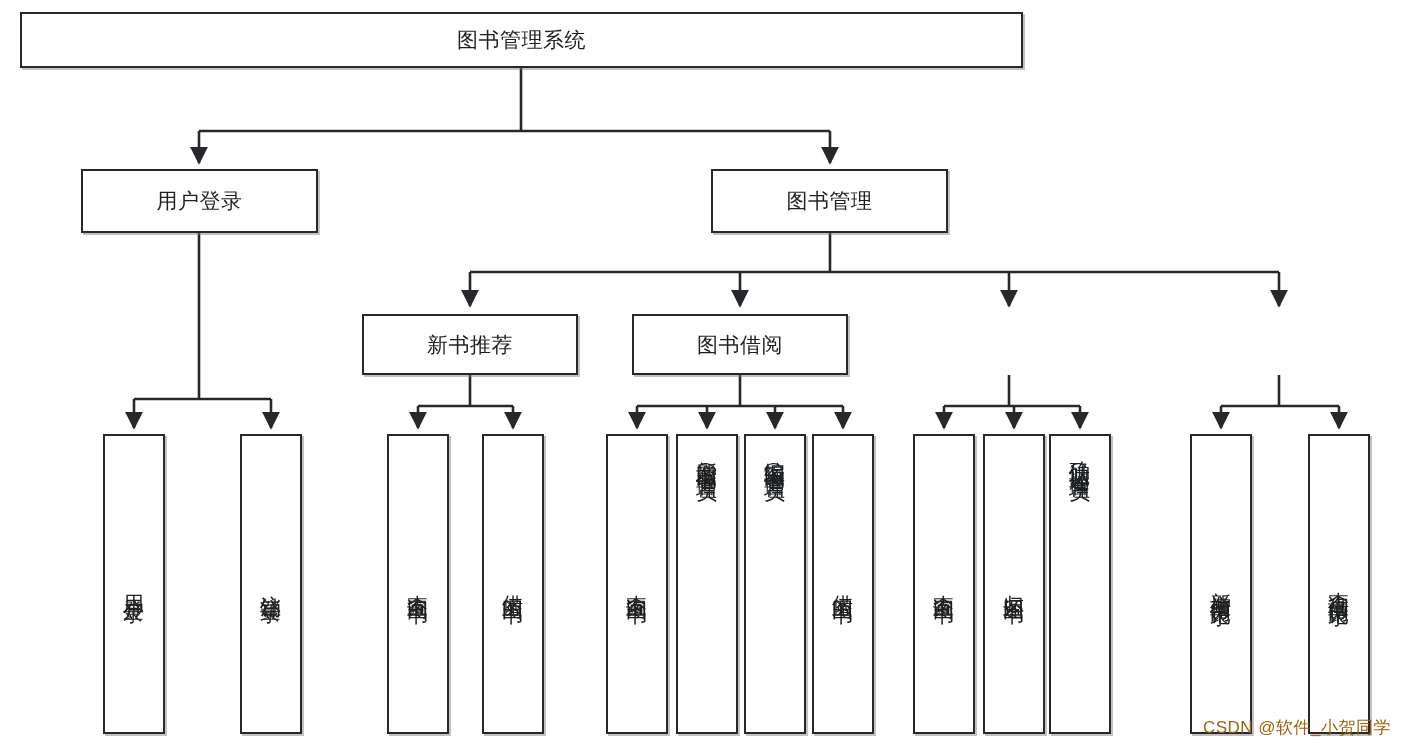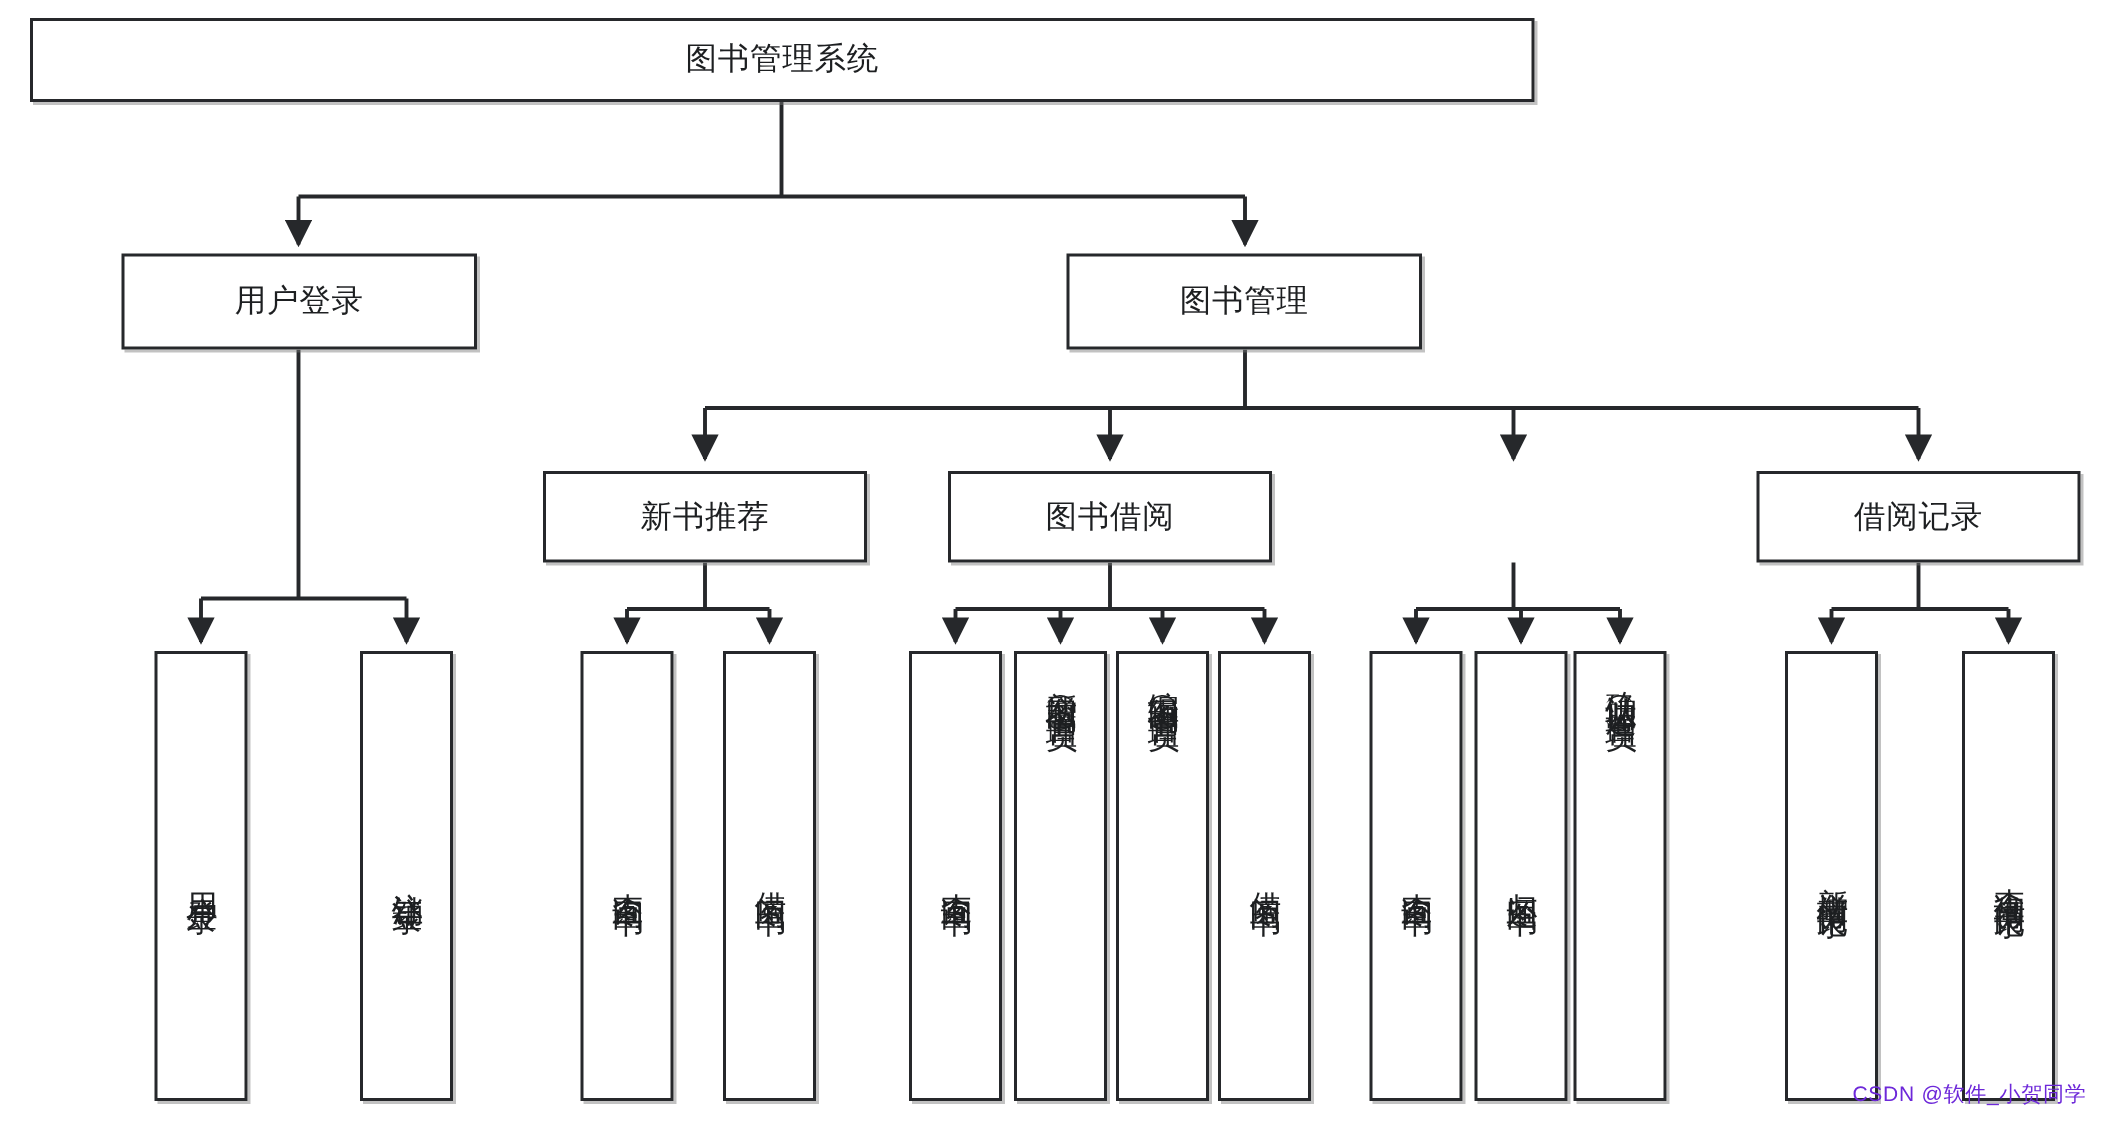--- a/index.html
+++ b/index.html
@@ -51,22 +51,22 @@
     white-space: nowrap;
   }
   .node.vertical.centered {
     align-items: center;
     padding-top: 0;
   }
   #watermark {
     position: absolute;
     right: 14px;
     bottom: 8px;
-    font-size: 14px;
-    color: #6d28d9;
+    font-size: 17px;
+    color: #a16207;
     letter-spacing: 0.5px;
     white-space: nowrap;
     pointer-events: none;
   }
 </style>
 </head>
 <body>
 
 <div id="canvas">
 
@@ -130,23 +130,20 @@
   <div class="node" style="left: 711px; top: 169px; width: 237px; height: 64px;">
     <span class="label">图书管理</span>
   </div>
 
   <div class="node" style="left: 362px; top: 314px; width: 216px; height: 61px;">
     <span class="label">新书推荐</span>
   </div>
   <div class="node" style="left: 632px; top: 314px; width: 216px; height: 61px; text-align: center;">
     <span class="label">图书借阅</span>
   </div>
-  <div class="node" style="left: 1171px; top: 314px; width: 216px; height: 61px;">
-    <span class="label">借阅记录</span>
-  </div>
 
   <div class="node vertical centered" style="left: 103px; top: 434px; width: 62px; height: 300px;">
     <span class="label">用户登录</span>
   </div>
   <div class="node vertical centered" style="left: 240px; top: 434px; width: 62px; height: 300px;">
     <span class="label">注销登录</span>
   </div>
   <div class="node vertical centered" style="left: 387px; top: 434px; width: 62px; height: 300px;">
     <span class="label">查询图书</span>
   </div>

